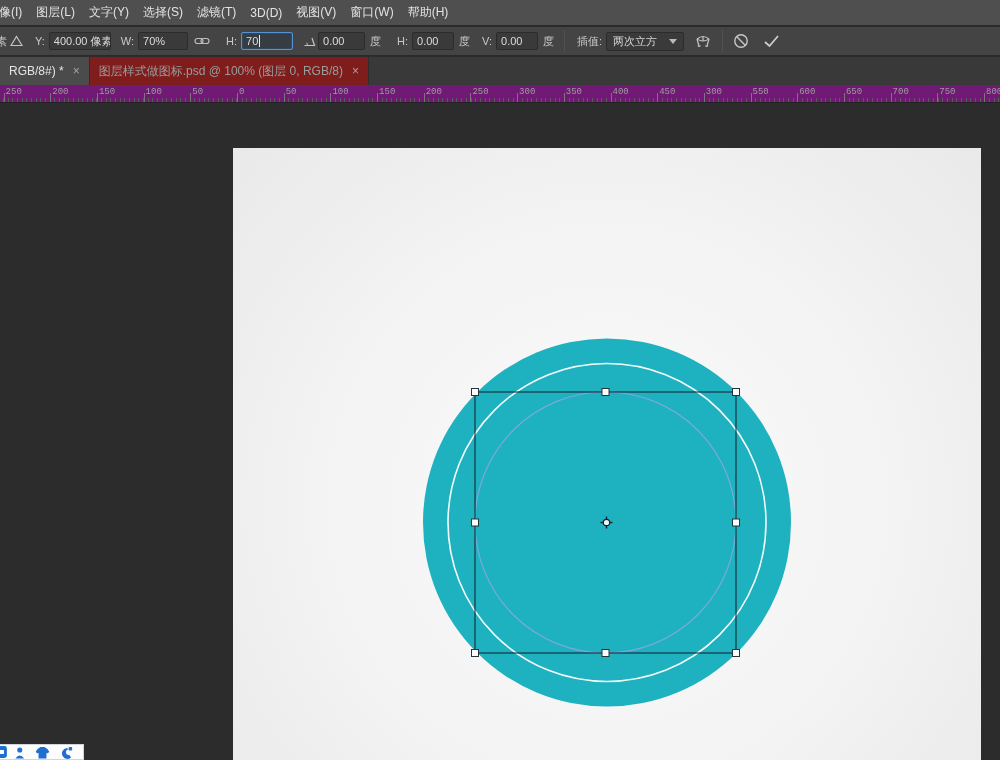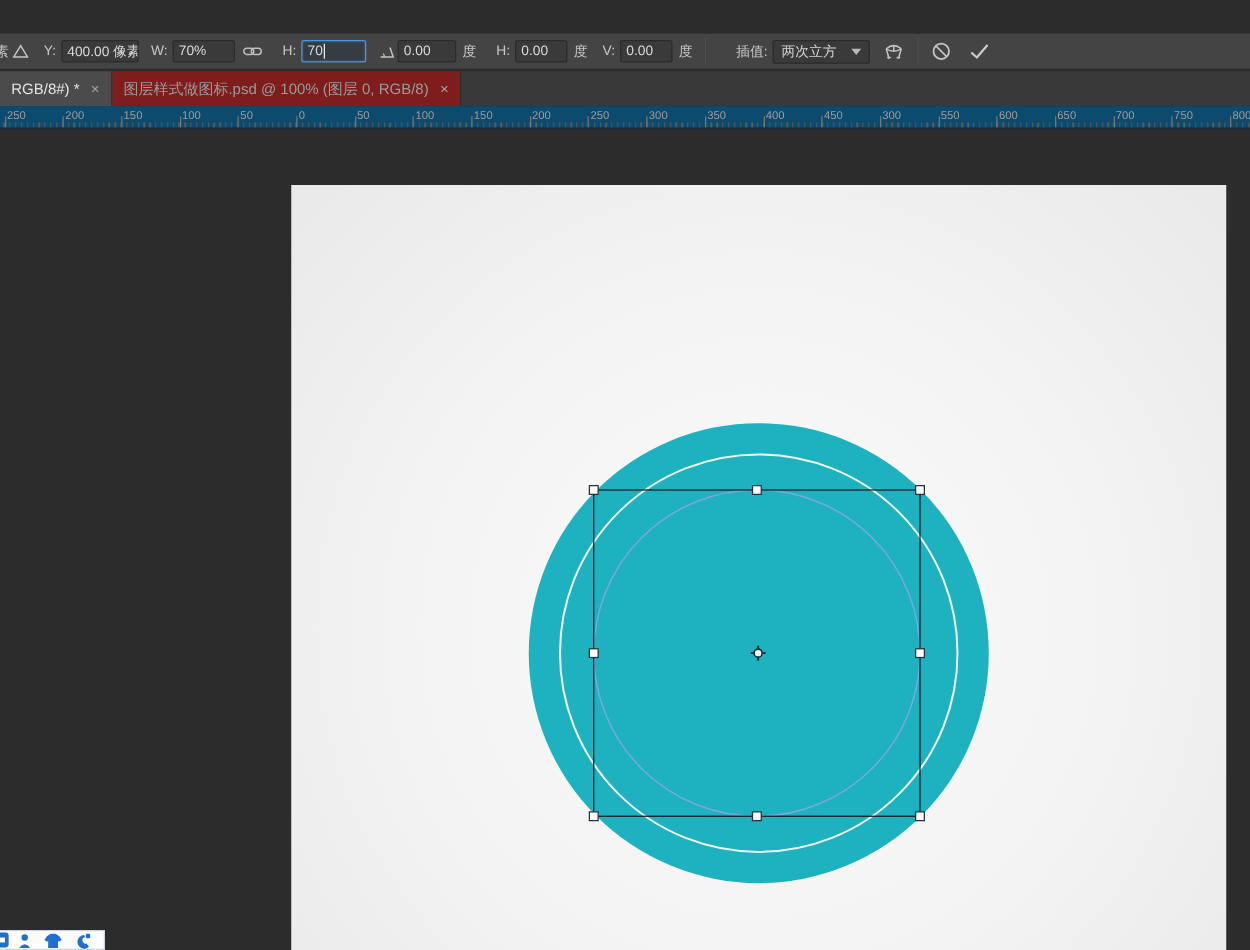--- a/index.html
+++ b/index.html
@@ -30,21 +30,21 @@
   .chev{width:0;height:0;border-left:4px solid transparent;border-right:4px solid transparent;border-top:5px solid #b9b9b9;}
 
   
   .tabbar{position:absolute;left:0;top:57px;width:1000px;height:28px;background:#393939;display:flex;font-size:12px;}
   .tab{display:flex;align-items:center;height:28px;padding:0 9px;white-space:nowrap;border-right:1px solid #2d2d2d;}
   .tab.active{background:#4b4b4b;color:#e4e4e4;text-align:right;}
   .tab.inactive{background:#7f1d1d;color:#9b9b9b;}
   .tab .close{margin-left:9px;font-size:12px;color:#a6a6a6;line-height:1;}
 
   
-  .ruler{position:absolute;left:0;top:85px;width:1000px;height:18px;background:#0c4a6e;border-bottom:1px solid #232323;overflow:hidden;}
+  .ruler{position:absolute;left:0;top:85px;width:1000px;height:18px;background:#701a75;border-bottom:1px solid #232323;overflow:hidden;font-family:Liberation Mono, monospace;}
   .ruler .minor{position:absolute;left:0;bottom:0;width:100%;height:4px;
     background-image:repeating-linear-gradient(to right,#5b5b5b 0px,#5b5b5b 1px,transparent 1px,transparent 4.67px);
     background-position-x:237px;}
   .ruler .tick{position:absolute;bottom:0;width:1px;height:9px;background:#777777;}
   .ruler .rlabel{position:absolute;top:2px;font-size:9px;color:#9d9d9d;letter-spacing:0px;}
 
   
   .workspace{position:absolute;left:0;top:104px;width:1000px;height:656px;background:var(--workspace,#2c2c2c);}
   .canvas{position:absolute;left:233px;top:44px;width:748px;height:612px;
     background:radial-gradient(circle at 50% 58%, var(--canvas_center,#fbfbfb) 0%, #f3f3f3 55%, var(--canvas_edge,#e9e9e9) 100%);}
@@ -53,20 +53,31 @@
   
   .ime{position:absolute;left:0;top:744px;width:84px;height:16px;background:#fdfdfd;border:1px solid #cfd6dd;border-left:none;
     display:flex;align-items:center;}
   .ime svg{display:block;}
 </style>
 </head>
 <body>
 
 <div class="app">
 
+  <div class="menubar">
+      <span class="mi">像(I)</span>
+      <span class="mi">图层(L)</span>
+      <span class="mi">文字(Y)</span>
+      <span class="mi">选择(S)</span>
+      <span class="mi">滤镜(T)</span>
+      <span class="mi">3D(D)</span>
+      <span class="mi">视图(V)</span>
+      <span class="mi">窗口(W)</span>
+      <span class="mi">帮助(H)</span>
+    </div>
 
   <div class="optionsbar">
     <span class="clipped-unit">素</span>
 
     <span class="ob-icon">
       <svg width="13" height="12" viewBox="0 0 13 12">
           <polygon points="6.5,1.5 12,10.5 1,10.5" fill="none" stroke="#c4c4c4" stroke-width="1.2"></polygon>
         </svg>
     </span>
 
@@ -111,21 +122,21 @@
     <span class="ob-unit">度</span>
 
     <span class="ob-label" style="margin-left:10px">V:</span>
     <span class="field" style="width:42px">
       <span>0.00</span>
     </span>
     <span class="ob-unit">度</span>
 
     <span class="ob-div"></span>
 
-    <span class="ob-label" style="margin-left:16px">插值:</span>
+    <span class="ob-label" style="margin-left:4px">插值:</span>
     <span class="dd">
       <span>两次立方</span>
       <span class="chev"></span>
     </span>
 
     <span class="ob-icon" style="margin-left:10px">
       <svg width="18" height="16" viewBox="0 0 18 16">
         <path d="M3 6 Q9 1 15 6" fill="none" stroke="#c4c4c4" stroke-width="1.2"></path>
         <path d="M3 6 Q9 10 15 6" fill="none" stroke="#c4c4c4" stroke-width="1"></path>
         <path d="M3 6 L5 13 M15 6 L13 13 M9 4 L9 8" fill="none" stroke="#c4c4c4" stroke-width="1.2"></path>

